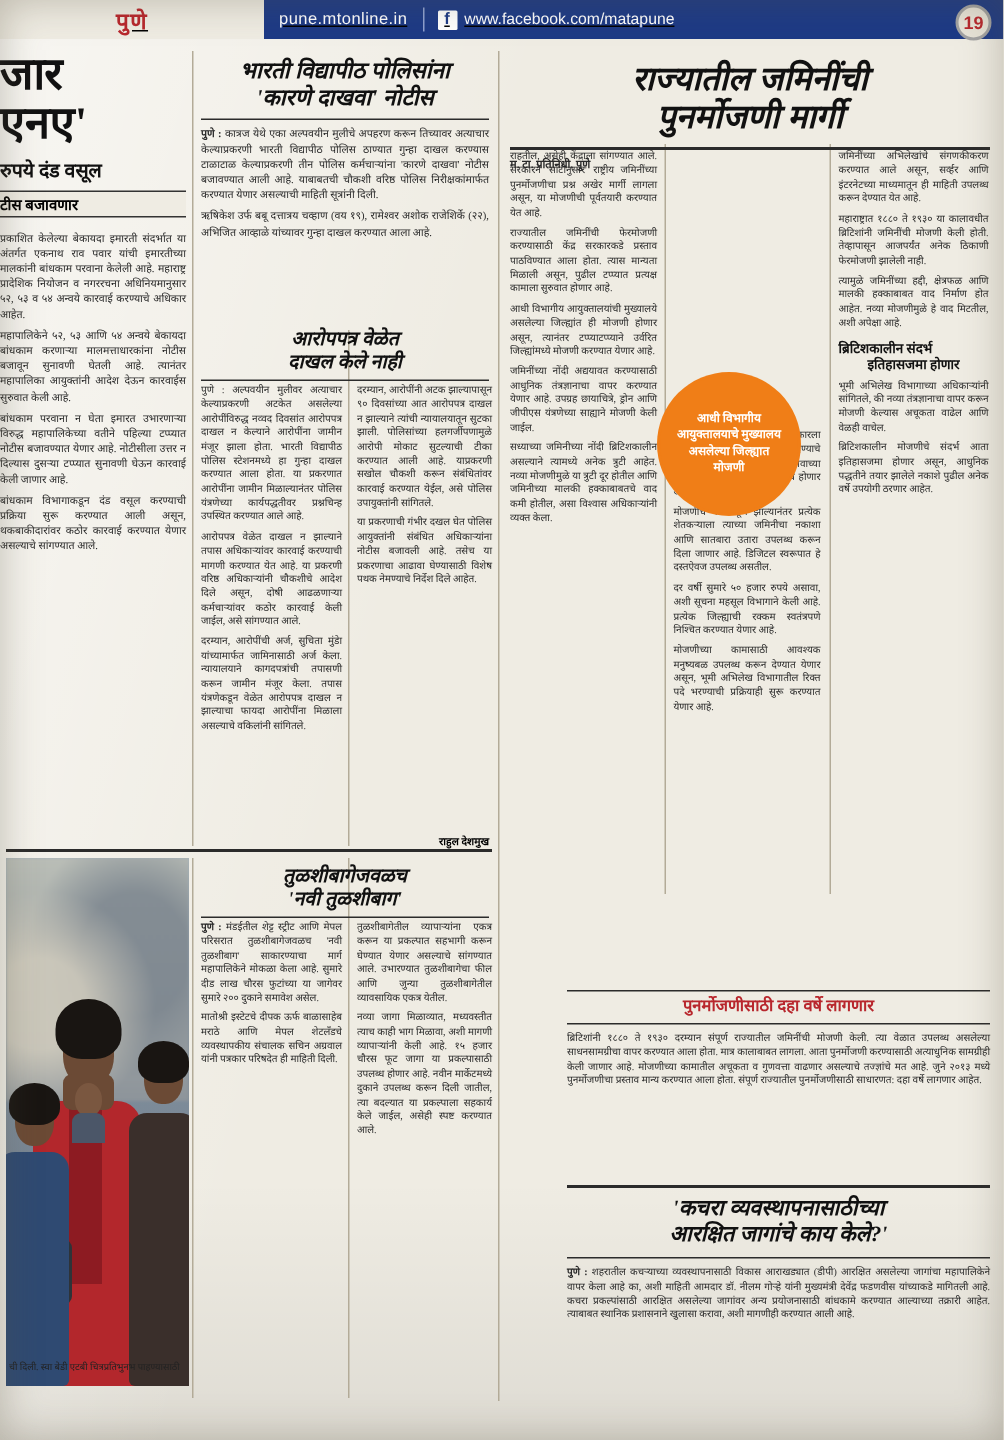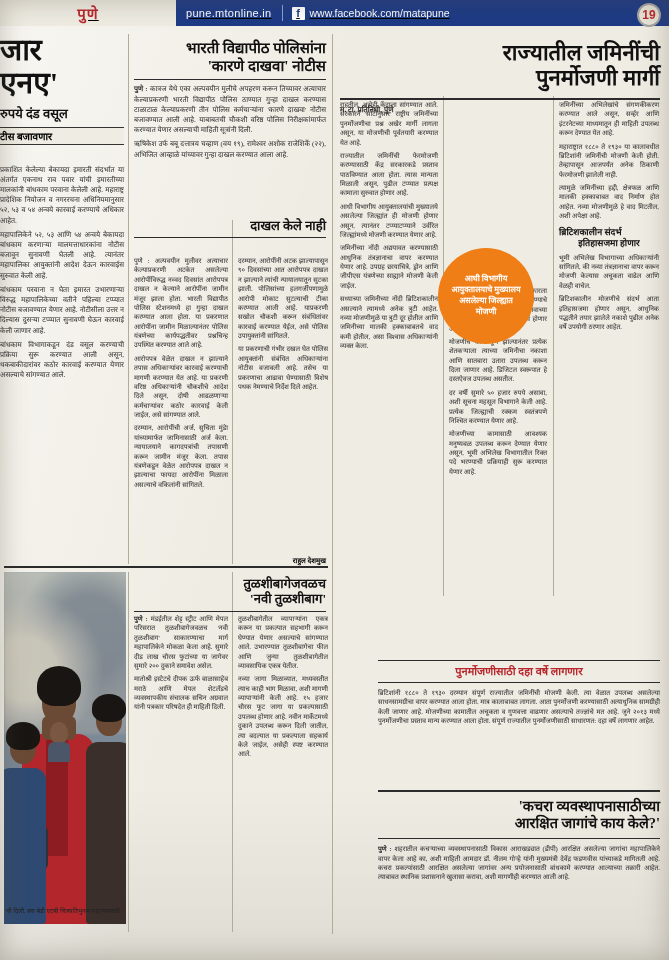--- a/index.html
+++ b/index.html
@@ -75,21 +75,21 @@
   .lead-left .big{
     font-size:30px;font-weight:bold;color:#111;line-height:1.05;letter-spacing:-.5px;
   }
   .lead-left .big2{font-size:30px;font-weight:bold;color:#111;line-height:1.1;font-family:Liberation Serif, serif;}
   .lead-left .sub{font-size:13px;font-weight:bold;color:#111;margin-top:5px;}
   .kicker-bar{
     background:#efece3;border-top:1px solid #333;border-bottom:1px solid #333;
     font-size:10px;font-weight:bold;padding:1px 0;margin-top:5px;
   }
   
-  .h-center{text-align:right;}
+  .h-center{text-align:center;font-style:italic;}
   .hd1{font-size:15px;}
   .hd2{font-size:13px;}
   .hd-main{font-size:22px;line-height:1.15;}
   .red{color:#b8272d;}
   
   .circle-callout{
     position:absolute;width:92px;height:92px;border-radius:50%;
     background:#f07e17;color:#fff;
     display:flex;align-items:center;justify-content:center;text-align:center;
     font-size:8px;font-weight:bold;line-height:1.35;padding:8px;
@@ -142,21 +142,21 @@
       <span class="fb-text">www.facebook.com/matapune</span>
     </span>
     <span class="page-badge">19</span>
   </div>
 
   <div class="col lead-left" style="left:0;top:34px;width:124px;">
     <div class="big">जार</div>
     <div class="big2">एनए'</div>
     <div class="sub">रुपये दंड वसूल</div>
     <div class="kicker-bar">टीस बजावणार</div>
-    <div style="margin-top:20px;">
+    <div style="margin-top:9px;">
       <p class="body-text" style="margin:0 0 4px 0;">प्रकाशित केलेल्या बेकायदा इमारती संदर्भात या अंतर्गत एकनाथ राव पवार यांची इमारतीच्या मालकांनी बांधकाम परवाना केलेली आहे. महाराष्ट्र प्रादेशिक नियोजन व नगररचना अधिनियमानुसार ५२, ५३ व ५४ अन्वये कारवाई करण्याचे अधिकार आहेत.</p>
       <p class="body-text" style="margin:0 0 4px 0;">महापालिकेने ५२, ५३ आणि ५४ अन्वये बेकायदा बांधकाम करणाऱ्या मालमत्ताधारकांना नोटीस बजावून सुनावणी घेतली आहे. त्यानंतर महापालिका आयुक्तांनी आदेश देऊन कारवाईस सुरुवात केली आहे.</p>
       <p class="body-text" style="margin:0 0 4px 0;">बांधकाम परवाना न घेता इमारत उभारणाऱ्या विरुद्ध महापालिकेच्या वतीने पहिल्या टप्प्यात नोटीस बजावण्यात येणार आहे. नोटीसीला उत्तर न दिल्यास दुसऱ्या टप्प्यात सुनावणी घेऊन कारवाई केली जाणार आहे.</p>
       <p class="body-text" style="margin:0 0 4px 0;">बांधकाम विभागाकडून दंड वसूल करण्याची प्रक्रिया सुरू करण्यात आली असून, थकबाकीदारांवर कठोर कारवाई करण्यात येणार असल्याचे सांगण्यात आले.</p>
     </div>
   </div>
 
   <div class="vrule" style="left:128px;top:34px;height:530px;"></div>
   <div class="vrule" style="left:332px;top:34px;height:900px;"></div>
   <div class="vrule" style="left:232px;top:220px;height:344px;"></div>
@@ -170,20 +170,21 @@
     <div class="hl h-center hd1">'कारणे दाखवा' नोटीस</div>
     <div class="rule" style="margin:4px 0 4px 0;"></div>
     <p class="body-text" style="margin:0 0 4px 0;">
       <span class="dateline">पुणे :</span>
       <span>कात्रज येथे एका अल्पवयीन मुलीचे अपहरण करून तिच्यावर अत्याचार केल्याप्रकरणी भारती विद्यापीठ पोलिस ठाण्यात गुन्हा दाखल करण्यास टाळाटाळ केल्याप्रकरणी तीन पोलिस कर्मचाऱ्यांना 'कारणे दाखवा' नोटीस बजावण्यात आली आहे. याबाबतची चौकशी वरिष्ठ पोलिस निरीक्षकांमार्फत करण्यात येणार असल्याची माहिती सूत्रांनी दिली.</span>
     </p>
     <p class="body-text" style="margin:0;">ऋषिकेश उर्फ बबू दत्तात्रय चव्हाण (वय १९), रामेश्वर अशोक राजेशिर्के (२२), अभिजित आव्हाळे यांच्यावर गुन्हा दाखल करण्यात आला आहे.</p>
   </div>
 
   <div class="col" style="left:134px;top:218px;width:192px;">
+    <div class="hl h-center hd2">आरोपपत्र वेळेत</div>
     <div class="hl h-center hd2">दाखल केले नाही</div>
     <div class="rule" style="margin:4px 0 5px 0;"></div>
   </div>
 
   <div class="col" style="left:134px;top:256px;width:94px;">
     <p class="body-text smaller" style="margin:0 0 4px 0;">पुणे : अल्पवयीन मुलीवर अत्याचार केल्याप्रकरणी अटकेत असलेल्या आरोपींविरुद्ध नव्वद दिवसांत आरोपपत्र दाखल न केल्याने आरोपींना जामीन मंजूर झाला होता. भारती विद्यापीठ पोलिस स्टेशनमध्ये हा गुन्हा दाखल करण्यात आला होता. या प्रकरणात आरोपींना जामीन मिळाल्यानंतर पोलिस यंत्रणेच्या कार्यपद्धतीवर प्रश्नचिन्ह उपस्थित करण्यात आले आहे.</p>
     <p class="body-text smaller" style="margin:0 0 4px 0;">आरोपपत्र वेळेत दाखल न झाल्याने तपास अधिकाऱ्यांवर कारवाई करण्याची मागणी करण्यात येत आहे. या प्रकरणी वरिष्ठ अधिकाऱ्यांनी चौकशीचे आदेश दिले असून, दोषी आढळणाऱ्या कर्मचाऱ्यांवर कठोर कारवाई केली जाईल, असे सांगण्यात आले.</p>
     <p class="body-text smaller" style="margin:0;">दरम्यान, आरोपींची अर्ज, सुचिता मुंडेा यांच्यामार्फत जामिनासाठी अर्ज केला. न्यायालयाने कागदपत्रांची तपासणी करून जामीन मंजूर केला. तपास यंत्रणेकडून वेळेत आरोपपत्र दाखल न झाल्याचा फायदा आरोपींना मिळाला असल्याचे वकिलांनी सांगितले.</p>
   </div>
 

